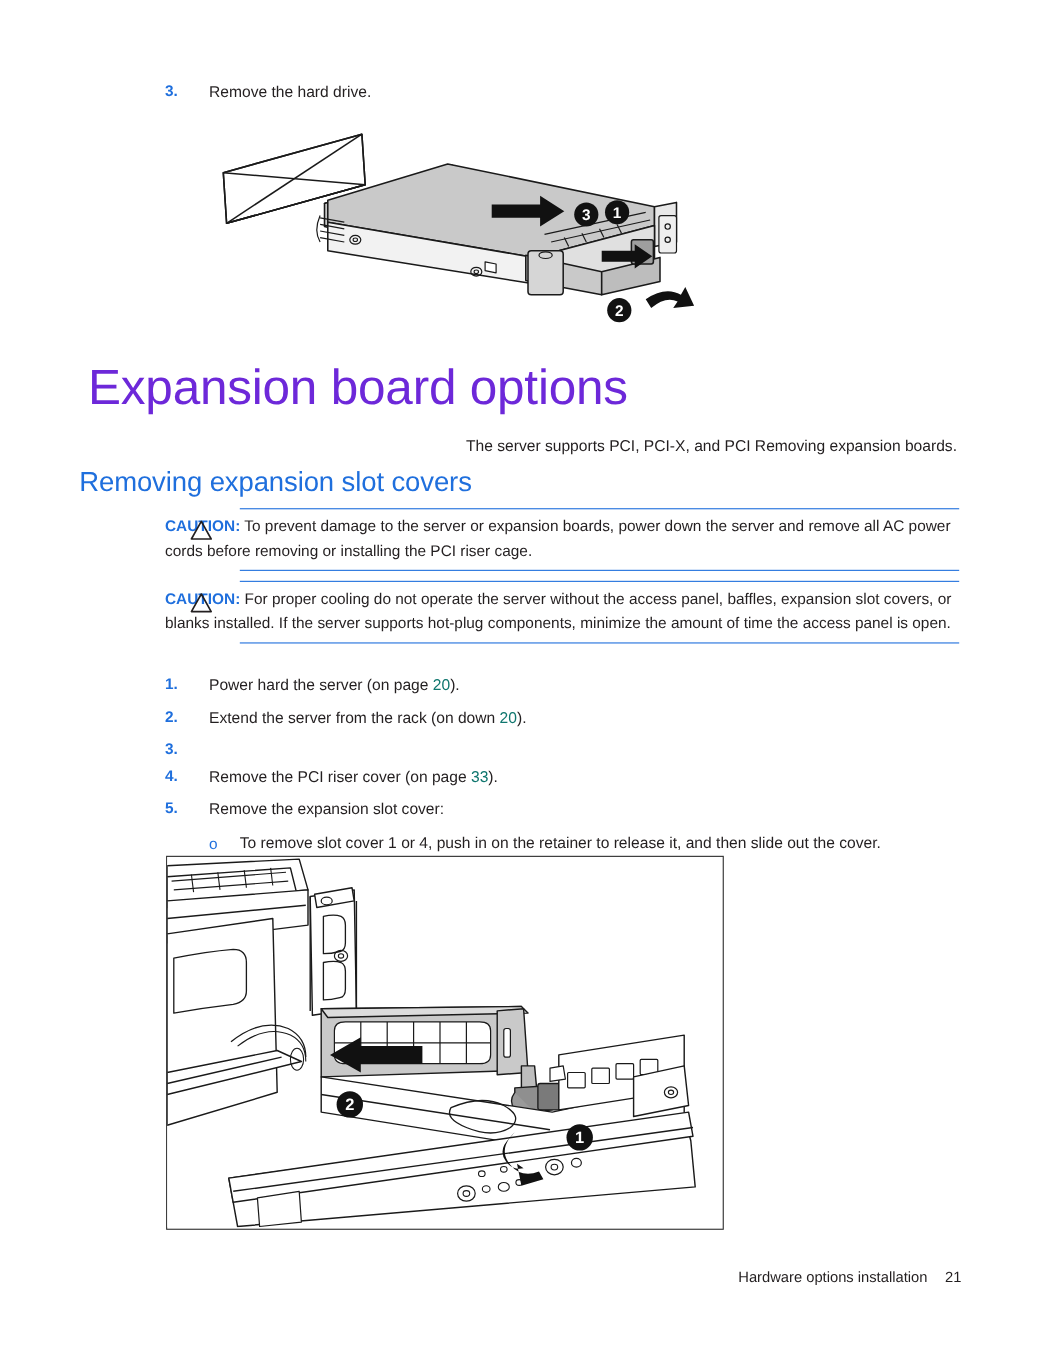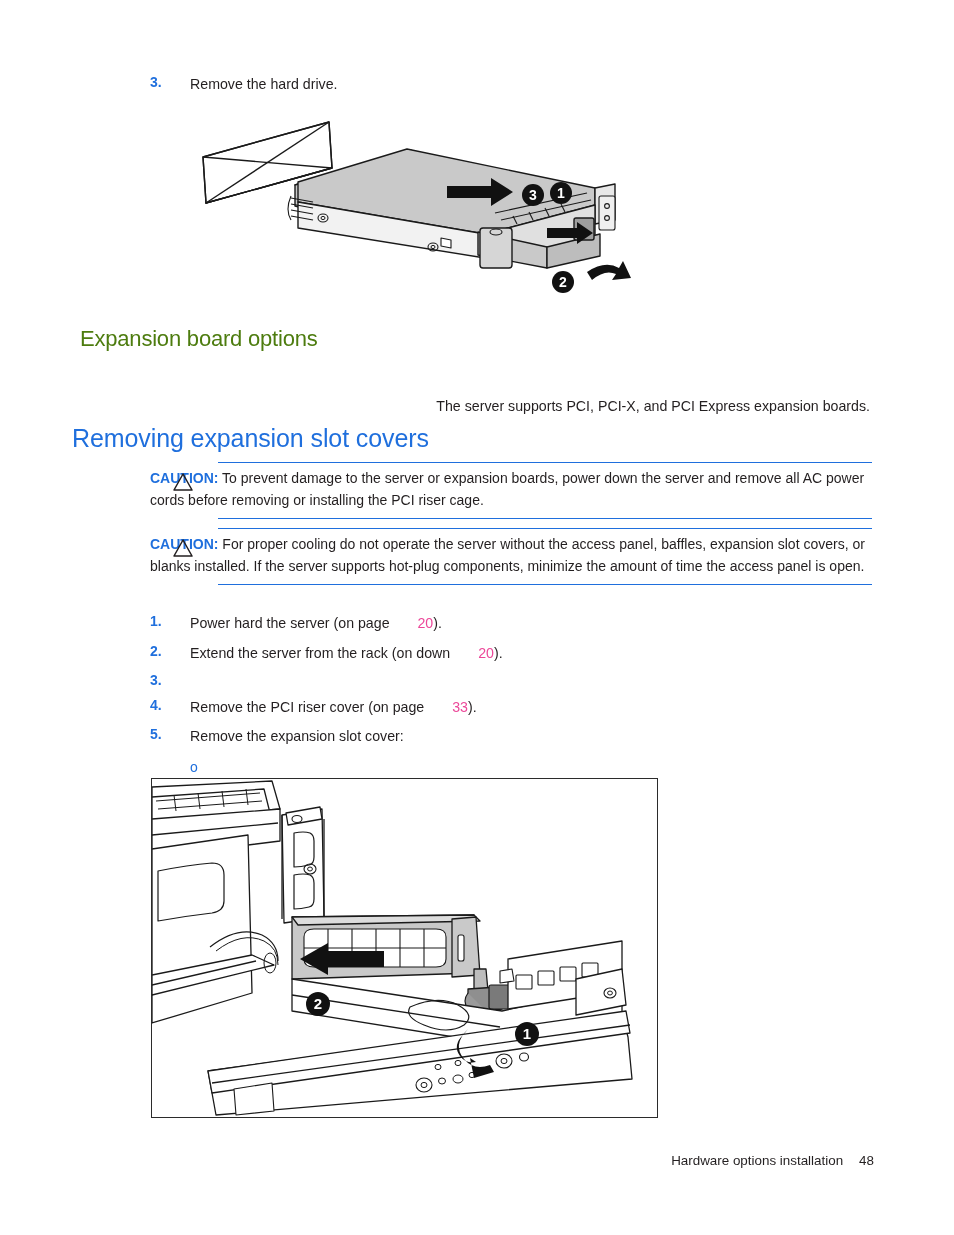--- a/index.html
+++ b/index.html
@@ -24,21 +24,21 @@
     background: #ffffff;
   }
 
   
   .body-text {
     font-size: 14.2px;
     line-height: 1.48;
     color: #231f20;
     text-align: right;
   }
-  .blue { color: #ec4899; margin-left: 24px; }
+  .blue { color: #0f766e; }
   .num-marker {
     color: #1f6fdd;
     font-weight: bold;
     font-size: 14px;
   }
 
   
   .top-step {
     position: absolute;
     left: 150px;
@@ -60,23 +60,23 @@
     width: 445px;
     height: 195px;
   }
   .figure-hdd svg { display: block; }
 
   
   .h1 {
     position: absolute;
     left: 80px;
     top: 326px;
-    font-size: 22px;
+    font-size: 45px;
     font-weight: normal;
-    color: #4d7c0f;
+    color: #6d28d9;
     letter-spacing: -0.2px;
     margin: 0;
   }
   .intro-para {
     position: absolute;
     left: 150px;
     top: 382px;
     width: 720px;
   }
   .h2 {
@@ -263,21 +263,21 @@
         <text x="366" y="88" font-family="Liberation Sans, sans-serif" font-size="14" font-weight="bold" fill="#ffffff" text-anchor="middle">1</text>
 
         <circle cx="368" cy="172" r="11" fill="#111111"></circle>
         <text x="368" y="177" font-family="Liberation Sans, sans-serif" font-size="14" font-weight="bold" fill="#ffffff" text-anchor="middle">2</text>
       </g>
     </svg>
   </div>
 
   <h1 class="h1">Expansion board options</h1>
 
-  <p class="intro-para body-text">The server supports PCI, PCI-X, and PCI Express expansion boards.</p>
+  <p class="intro-para body-text">The server supports PCI, PCI-X, and PCI Removing expansion boards.</p>
 
   <h2 class="h2">Removing expansion slot covers</h2>
 
   <div class="caution" id="caution-1">
     <div class="tri">
       <svg width="22" height="20" viewBox="0 0 22 20" xmlns="http://www.w3.org/2000/svg">
         <polygon points="11,2 20,18 2,18" fill="none" stroke="#231f20" stroke-width="1.5" stroke-linejoin="round"></polygon>
       </svg>
     </div>
     <div class="rule"></div>
@@ -323,20 +323,21 @@
       <span class="body-text"><span>Remove the PCI riser cover (on page </span><span class="blue">33</span><span>).</span></span>
     </div>
 
     <div class="step-row">
       <span class="marker num-marker">5.</span>
       <span class="body-text">Remove the expansion slot cover:</span>
     </div>
 
     <div class="sub-row">
       <span class="bullet">o</span>
+      <span class="body-text">To remove slot cover 1 or 4, push in on the retainer to release it, and then slide out the cover.</span>
     </div>
   </div>
 
   <div class="figure-slot">
     <svg width="504" height="337" viewBox="0 0 504 337" xmlns="http://www.w3.org/2000/svg">
       <rect x="0" y="0" width="504" height="337" fill="#ffffff"></rect>
       <g fill="none" stroke="#1a1a1a" stroke-width="1.3" stroke-linejoin="round">
 
         <polygon points="0,8 120,2 128,30 0,40" fill="#ffffff"></polygon>
         <polygon points="0,18 112,10 118,34 0,46" fill="#ffffff"></polygon>
@@ -443,16 +444,16 @@
         <circle cx="166" cy="225" r="12" fill="#111111"></circle>
         <text x="166" y="230" font-family="Liberation Sans, sans-serif" font-size="15" font-weight="bold" fill="#ffffff" text-anchor="middle">2</text>
 
         <circle cx="375" cy="255" r="12" fill="#111111"></circle>
         <text x="375" y="260" font-family="Liberation Sans, sans-serif" font-size="15" font-weight="bold" fill="#ffffff" text-anchor="middle">1</text>
       </g>
     </svg>
   </div>
 
   <div class="footer">
-    <span>Hardware options installation</span><span class="fnum">48</span>
+    <span>Hardware options installation</span><span class="fnum">21</span>
   </div>
 
 </div>
 
 </body></html>

